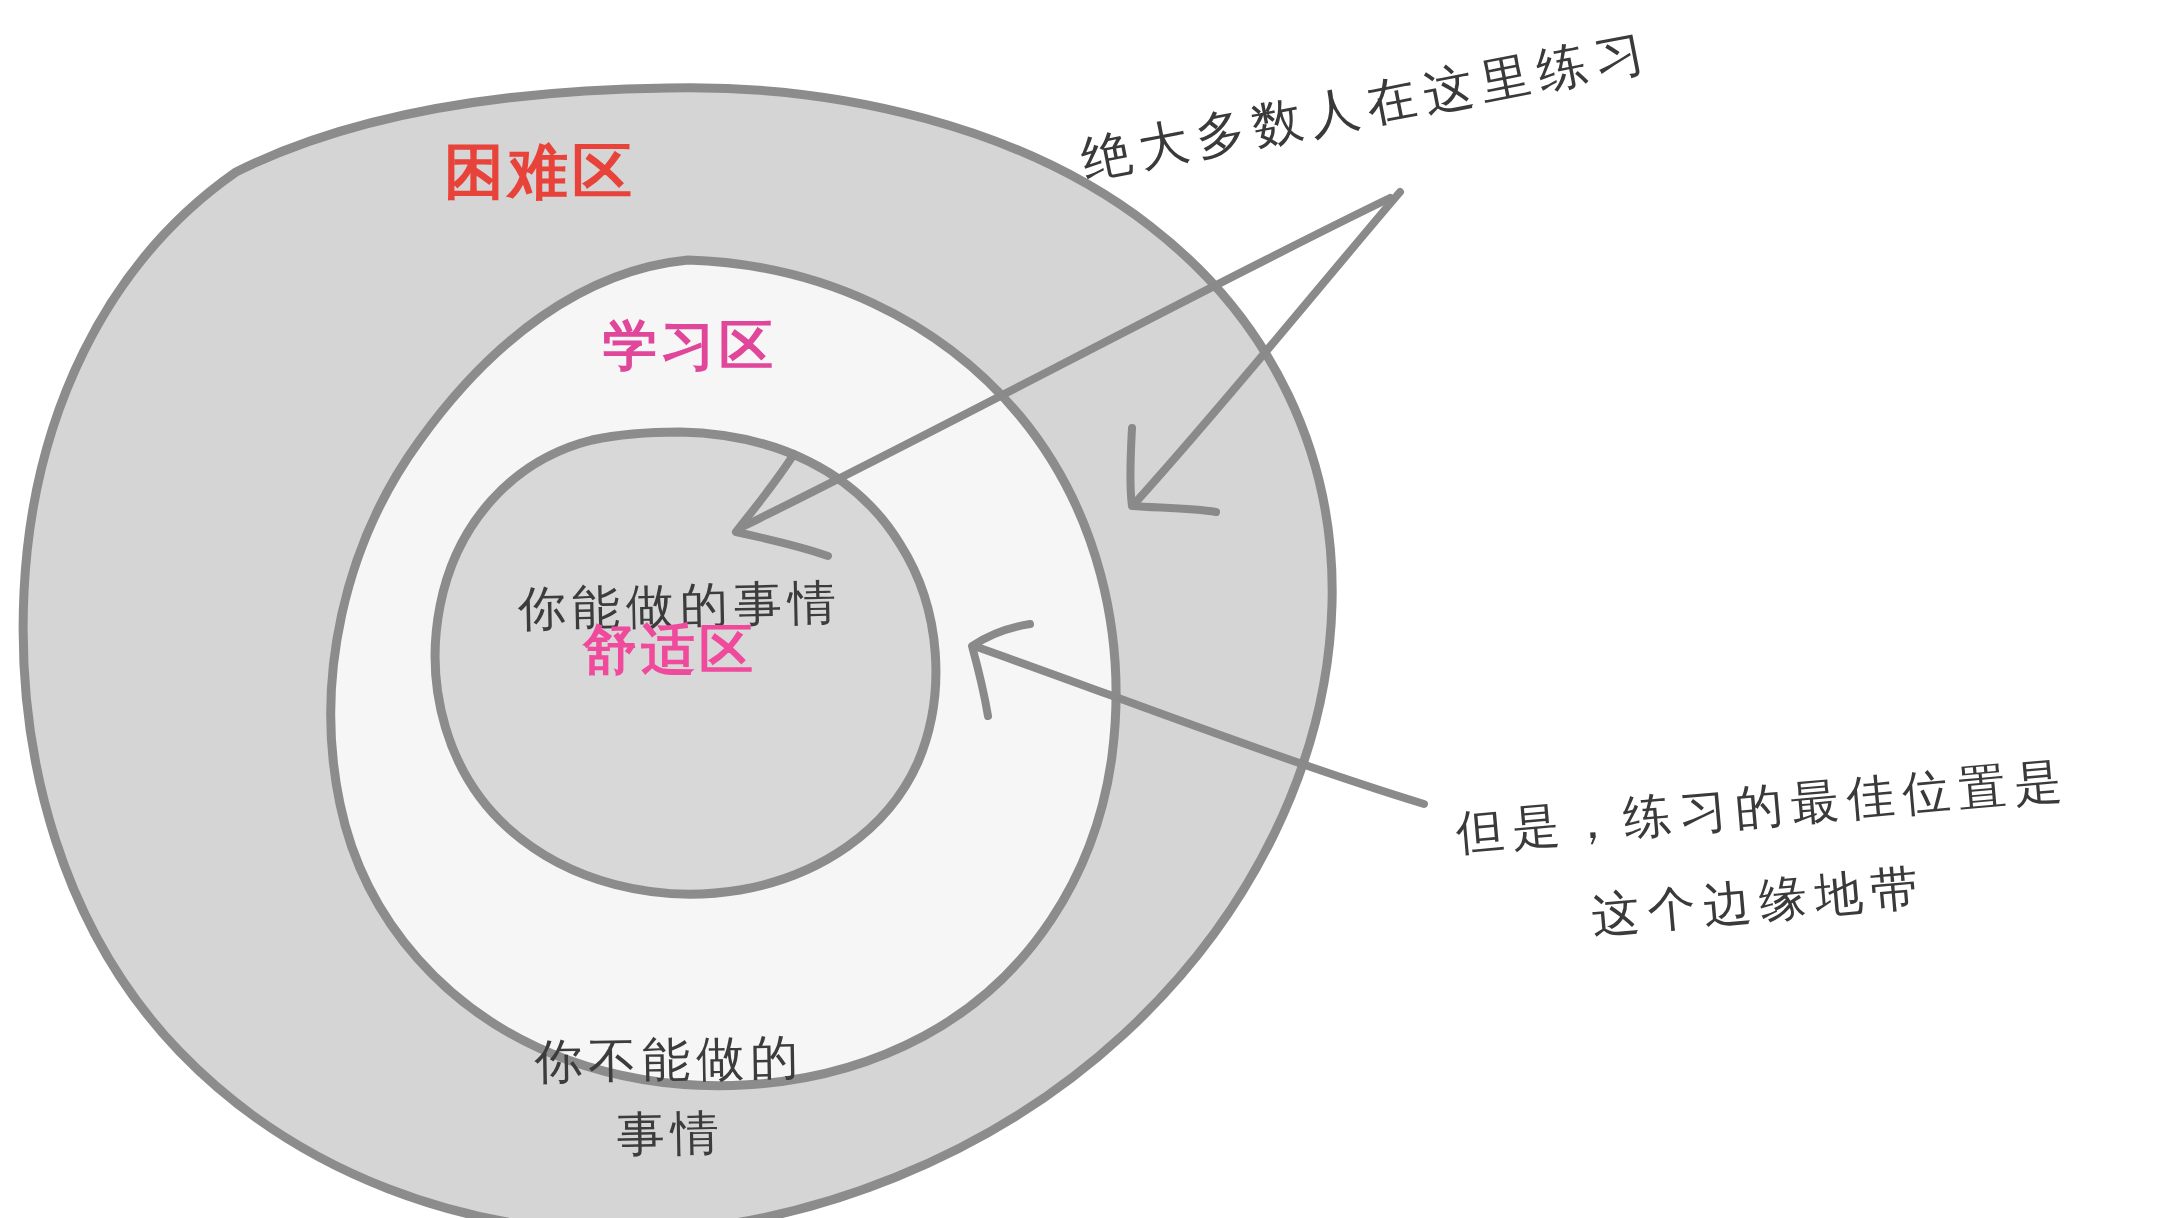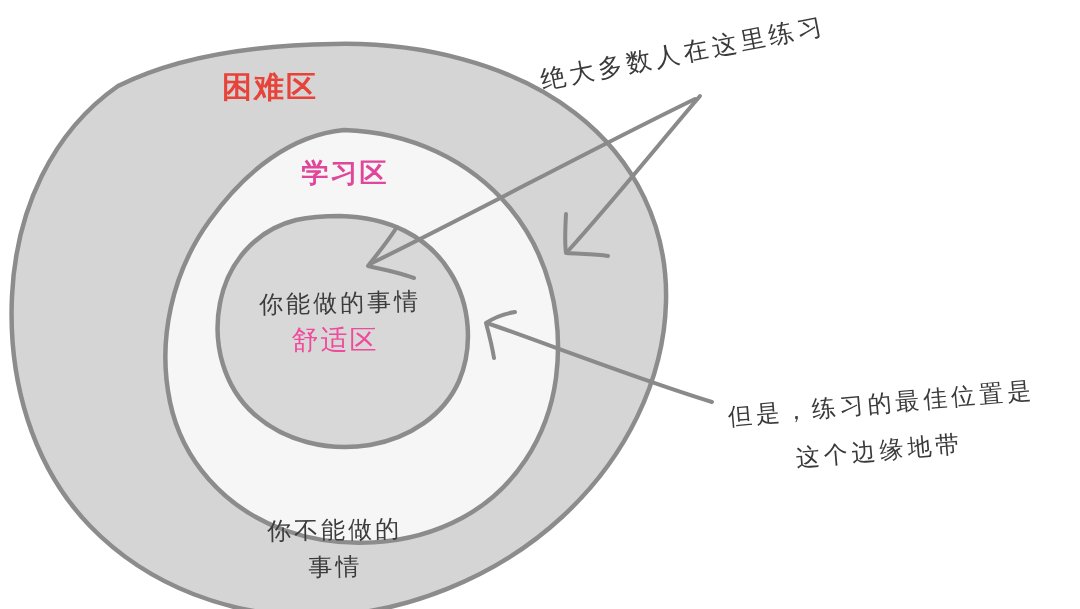--- a/index.html
+++ b/index.html
@@ -51,24 +51,24 @@
     font-weight: 700;
     color: #e0469a;
     left: 95px;
     top: 138px;
     width: 500px;
     text-align: center;
   }
   .label-comfort {
     font-family: "Liberation Sans", sans-serif;
     font-size: 27px;
-    font-weight: 400;
+    font-weight: 700;
     color: #f04a9c;
     left: 85px;
-    top: 305px;
+    top: 290px;
     width: 500px;
     text-align: center;
   }
   .hand-text {
     position: absolute;
     font-family: "DejaVu Serif", serif;
     color: #3c3c3c;
     white-space: nowrap;
     pointer-events: none;
   }

